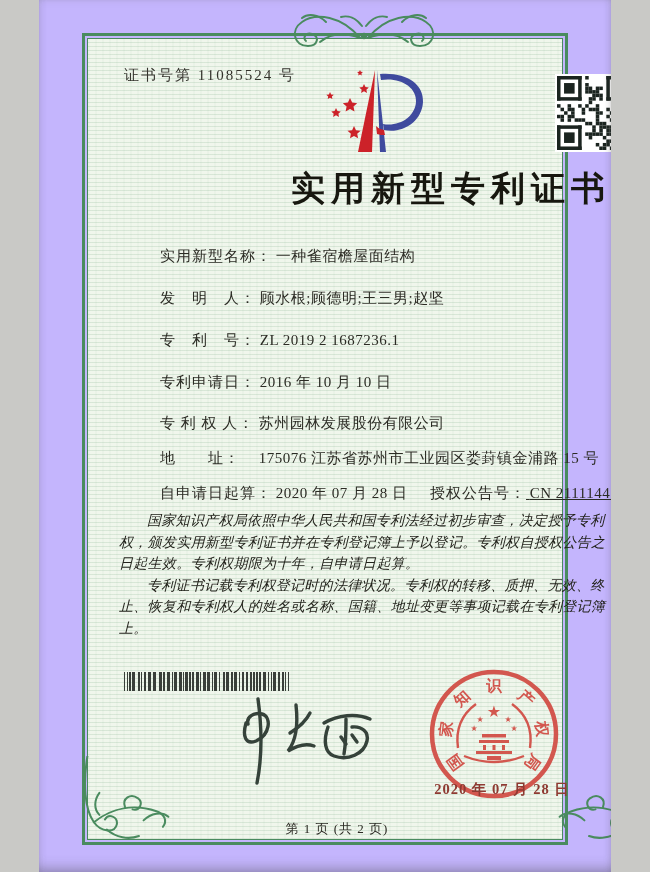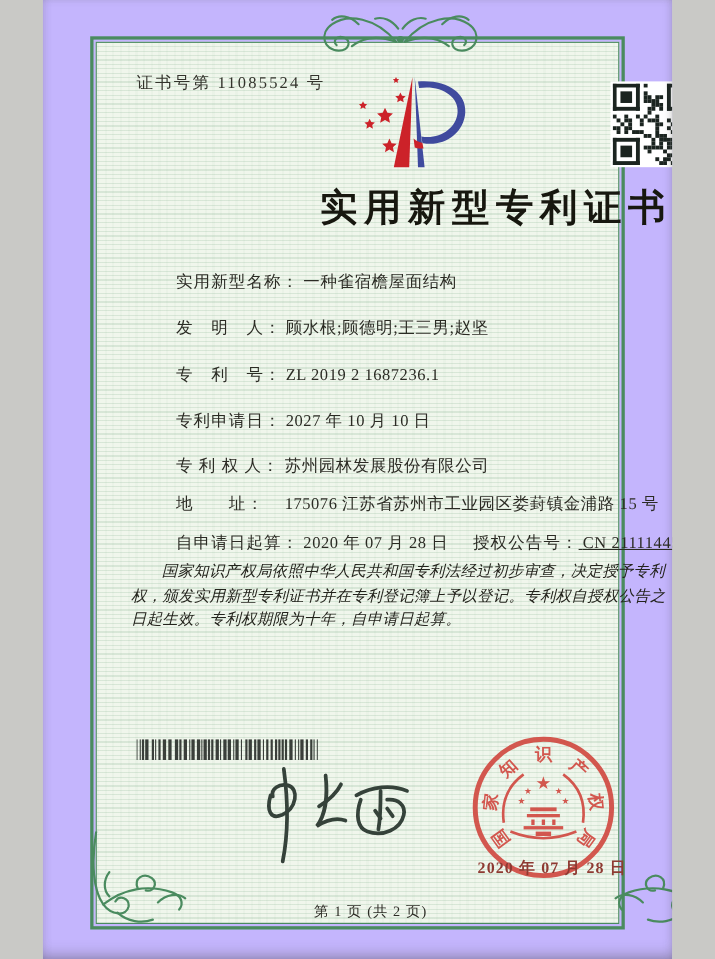--- a/index.html
+++ b/index.html
@@ -272,41 +272,42 @@
   <div class="field-row" style="top:289px">
     <span class="flabel">发　明　人：</span>
     <span class="fvalue">顾水根;顾德明;王三男;赵坚</span>
   </div>
   <div class="field-row" style="top:331px">
     <span class="flabel">专　利　号：</span>
     <span class="fvalue">ZL 2019 2 1687236.1</span>
   </div>
   <div class="field-row" style="top:373px">
     <span class="flabel">专利申请日：</span>
-    <span class="fvalue">2027 年 10 月 10 日</span>
+    <span class="fvalue">2016 年 10 月 10 日</span>
   </div>
   <div class="field-row" style="top:414px">
     <span class="flabel">专 利 权 人：</span>
     <span class="fvalue">苏州园林发展股份有限公司</span>
   </div>
   <div class="field-row" style="top:449px">
     <span class="flabel">地　　址：</span>
     <span class="fvalue">175076 江苏省苏州市工业园区娄葑镇金浦路 15 号</span>
   </div>
   <div class="field-row" style="top:484px">
     <span class="flabel">自申请日起算：</span>
     <span class="fvalue">2020 年 07 月 28 日</span>
     <span class="grant-pair2">
       <span class="flabel" style="min-width:0;">授权公告号：</span>
       <span class="fvalue">CN 211114458 U</span>
     </span>
   </div>
 
   <div class="paras">
     <p>国家知识产权局依照中华人民共和国专利法经过初步审查，决定授予专利权，颁发实用新型专利证书并在专利登记簿上予以登记。专利权自授权公告之日起生效。专利权期限为十年，自申请日起算。</p>
+    <p>专利证书记载专利权登记时的法律状况。专利权的转移、质押、无效、终止、恢复和专利权人的姓名或名称、国籍、地址变更等事项记载在专利登记簿上。</p>
   </div>
 
   <div class="barcode">
     <svg id="barcode-svg" viewBox="0 0 165 19" width="165" height="19" preserveAspectRatio="none">
         <rect x="0" y="0" width="1" height="19" fill="#3a3f3a"></rect>
         <rect x="3" y="0" width="1" height="19" fill="#3a3f3a"></rect>
         <rect x="5" y="0" width="2" height="19" fill="#3a3f3a"></rect>
         <rect x="8" y="0" width="3" height="19" fill="#3a3f3a"></rect>
         <rect x="14" y="0" width="2" height="19" fill="#3a3f3a"></rect>
         <rect x="17" y="0" width="1" height="19" fill="#3a3f3a"></rect>

